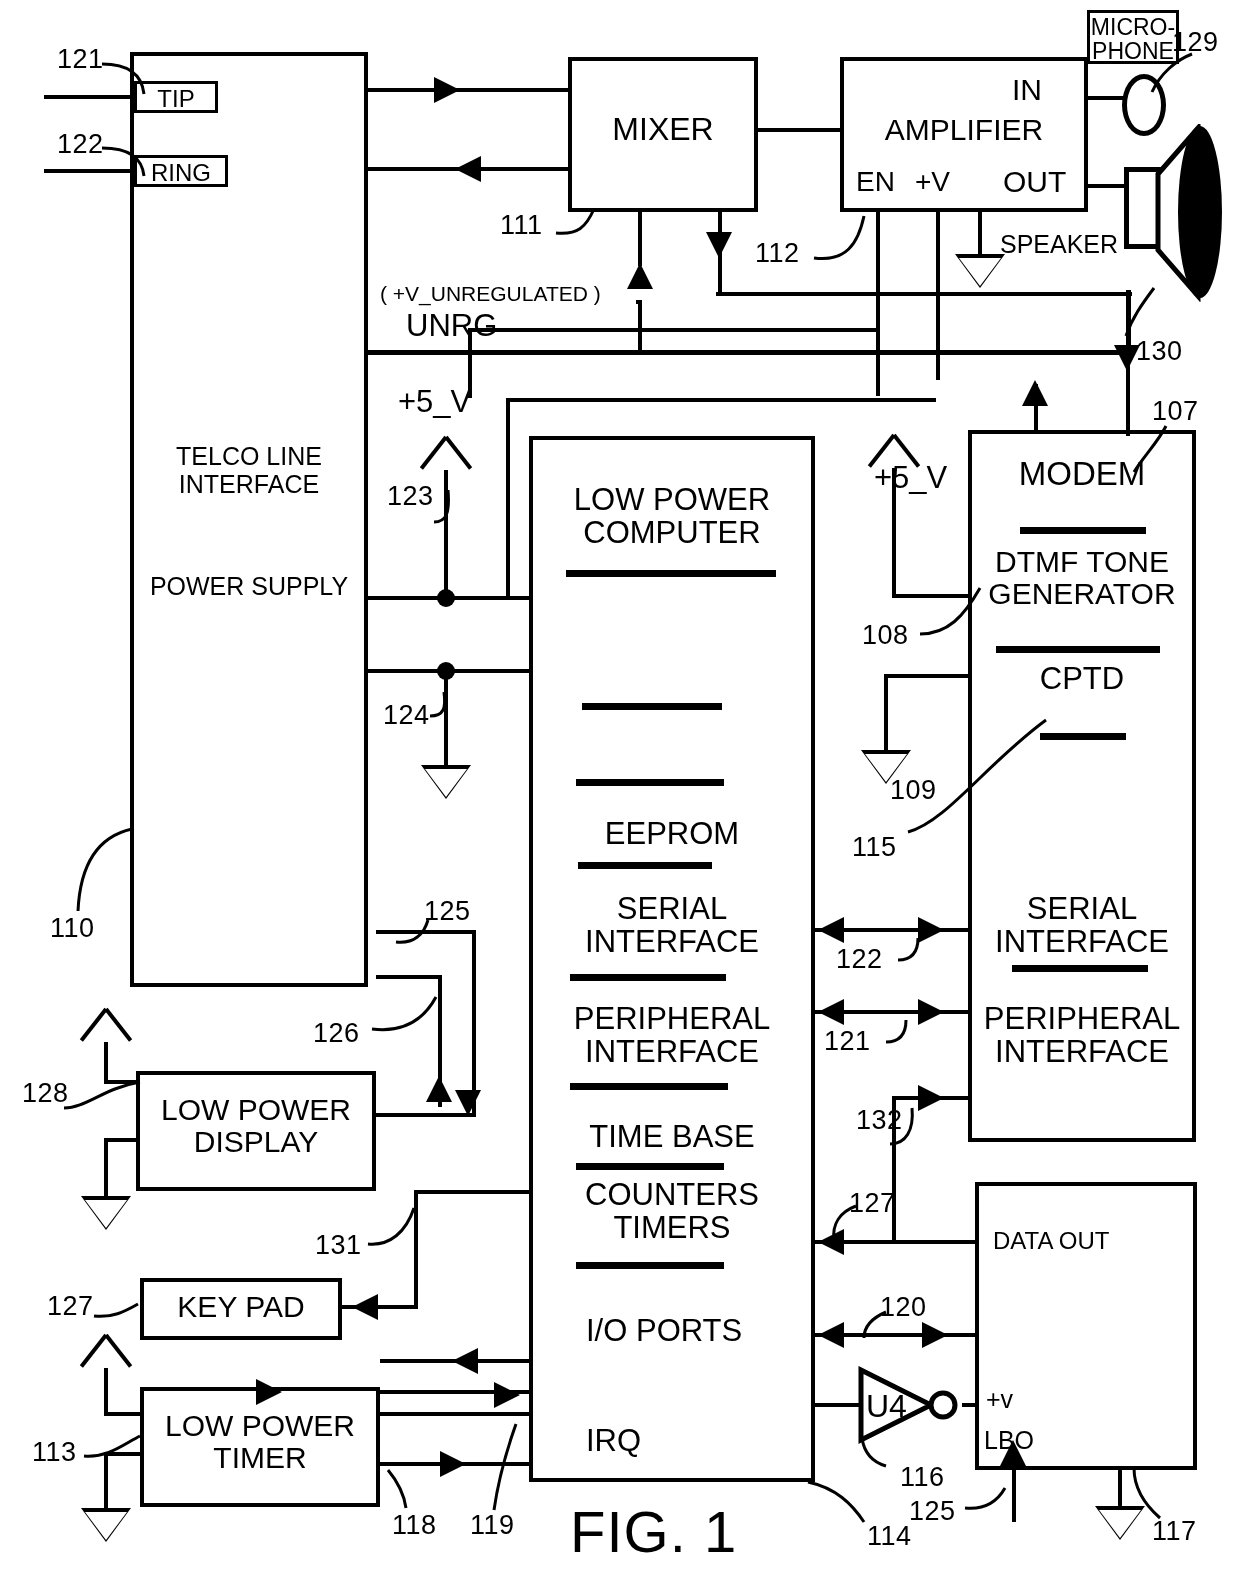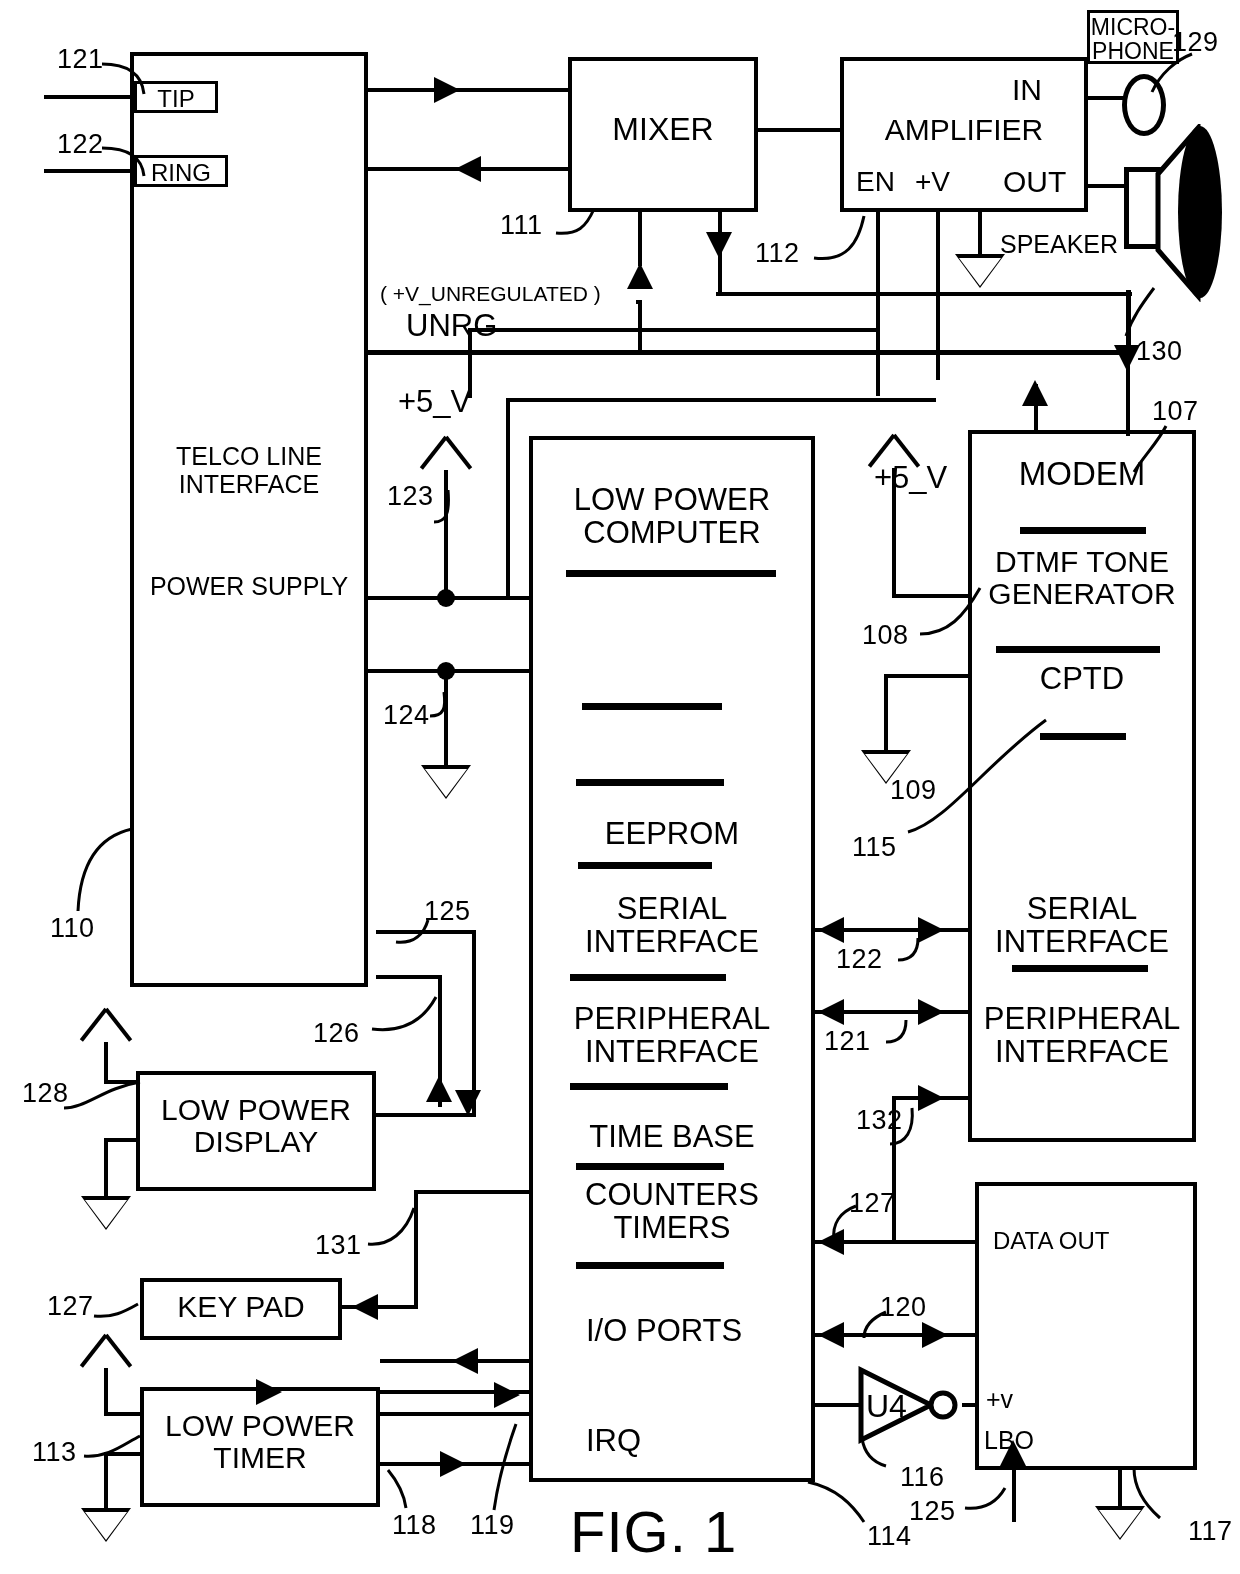--- a/index.html
+++ b/index.html
@@ -325,21 +325,21 @@
   <div class="ref" style="left:884px;top:1462px;margin-left:16px;">116</div>
   <svg style="position:absolute;left:858px;top:1436px;width:40px;height:36px">
     <path d="M4 2 C 6 16, 14 26, 28 30" stroke="#000" stroke-width="3" fill="none"></path>
   </svg>
 
   <div class="box" style="left:975px;top:1182px;width:222px;height:288px;"></div>
   <div class="lbl" style="left:993px;top:1228px;width:200px;font-size:24px;text-align:left;">DATA OUT</div>
   <div class="lbl" style="left:986px;top:1386px;width:80px;font-size:25px;text-align:left;">+v</div>
   <div class="lbl" style="left:984px;top:1427px;width:80px;font-size:25px;text-align:left;">LBO</div>
 
-  <div class="ref" style="left:1188px;top:1516px;">117</div>
+  <div class="ref" style="left:1152px;top:1516px;">117</div>
   <svg style="position:absolute;left:1124px;top:1466px;width:56px;height:60px">
     <path d="M10 2 C 10 22, 20 38, 36 52" stroke="#000" stroke-width="3" fill="none"></path>
   </svg>
 
   <div class="v" style="left:1118px;top:1470px;height:38px;"></div>
   <div class="gnd" style="left:1095px;top:1506px;"></div>
 
   <div class="v" style="left:1012px;top:1452px;height:70px;"></div>
   <div class="ar ar-u" style="left:1000px;top:1440px;"></div>
   <div class="ref" style="left:909px;top:1496px;">125</div>

